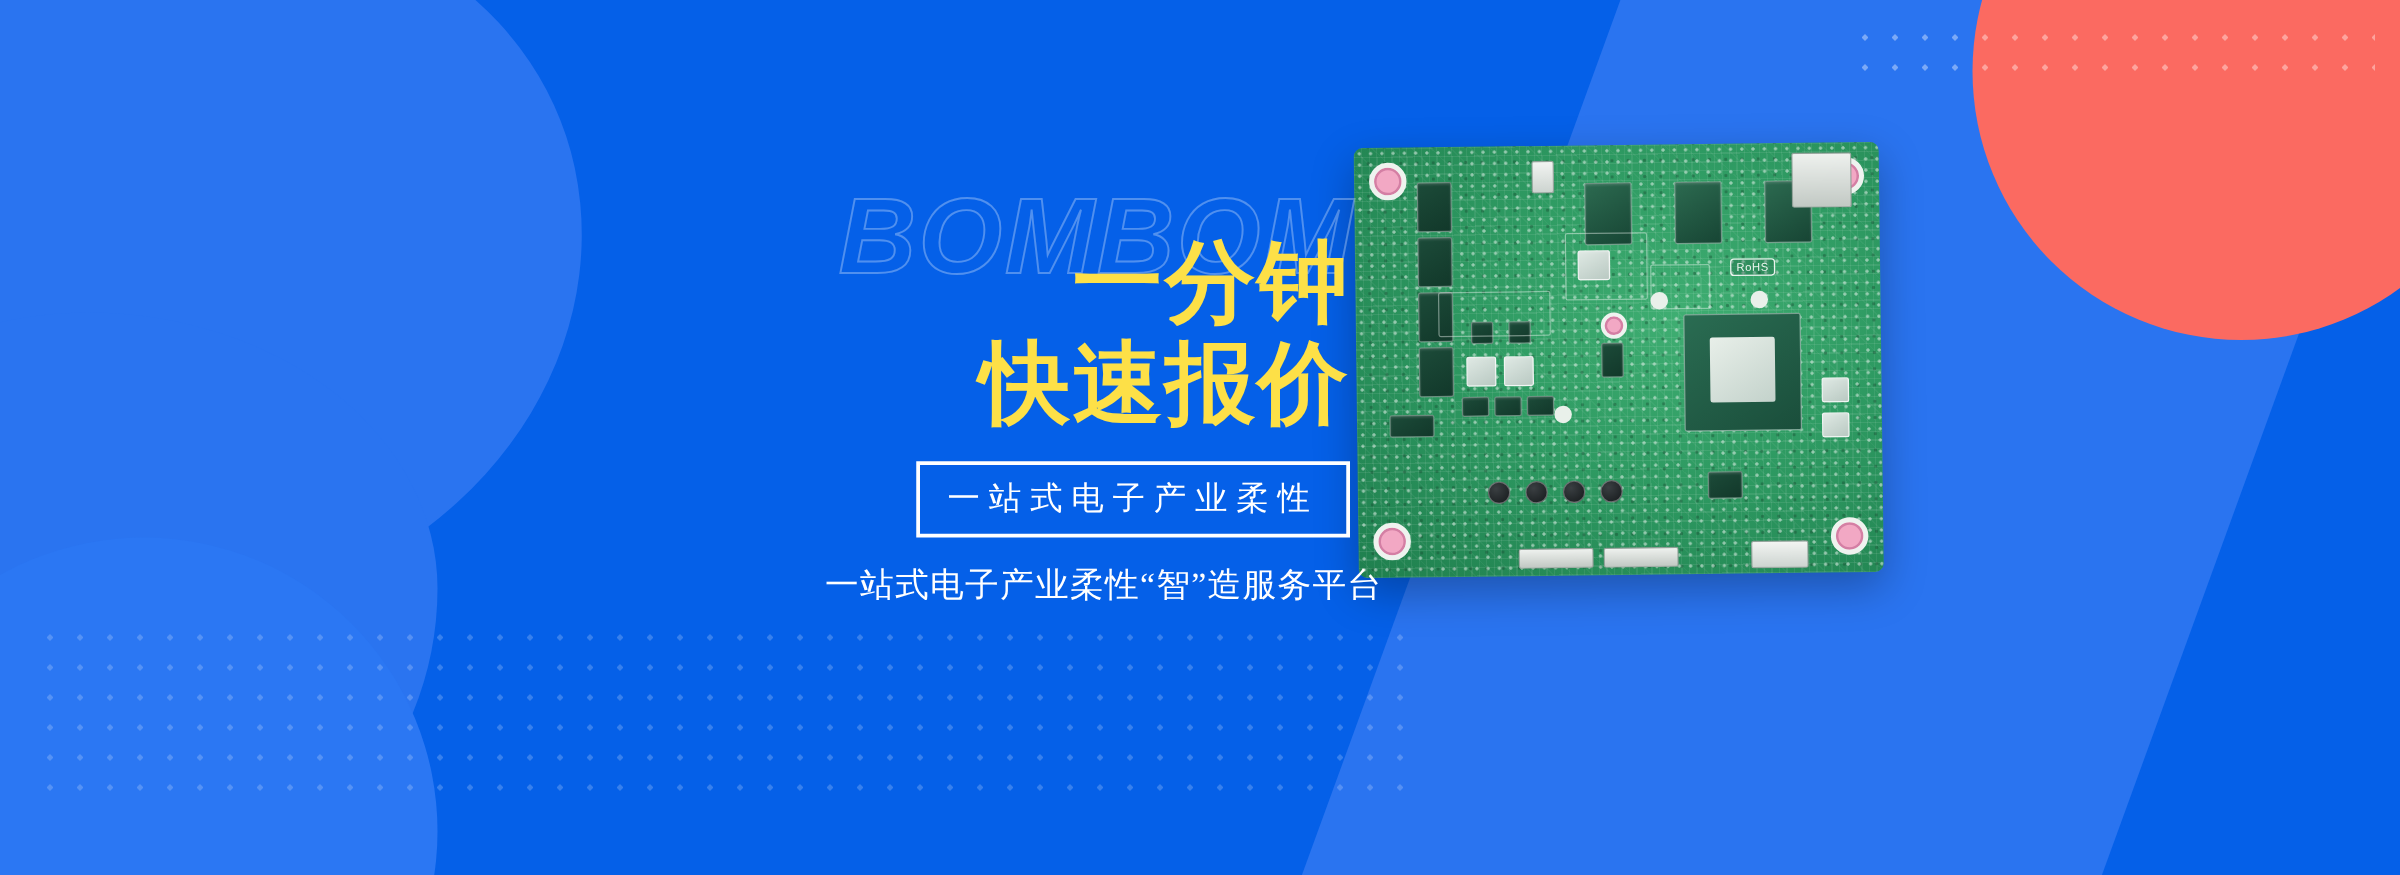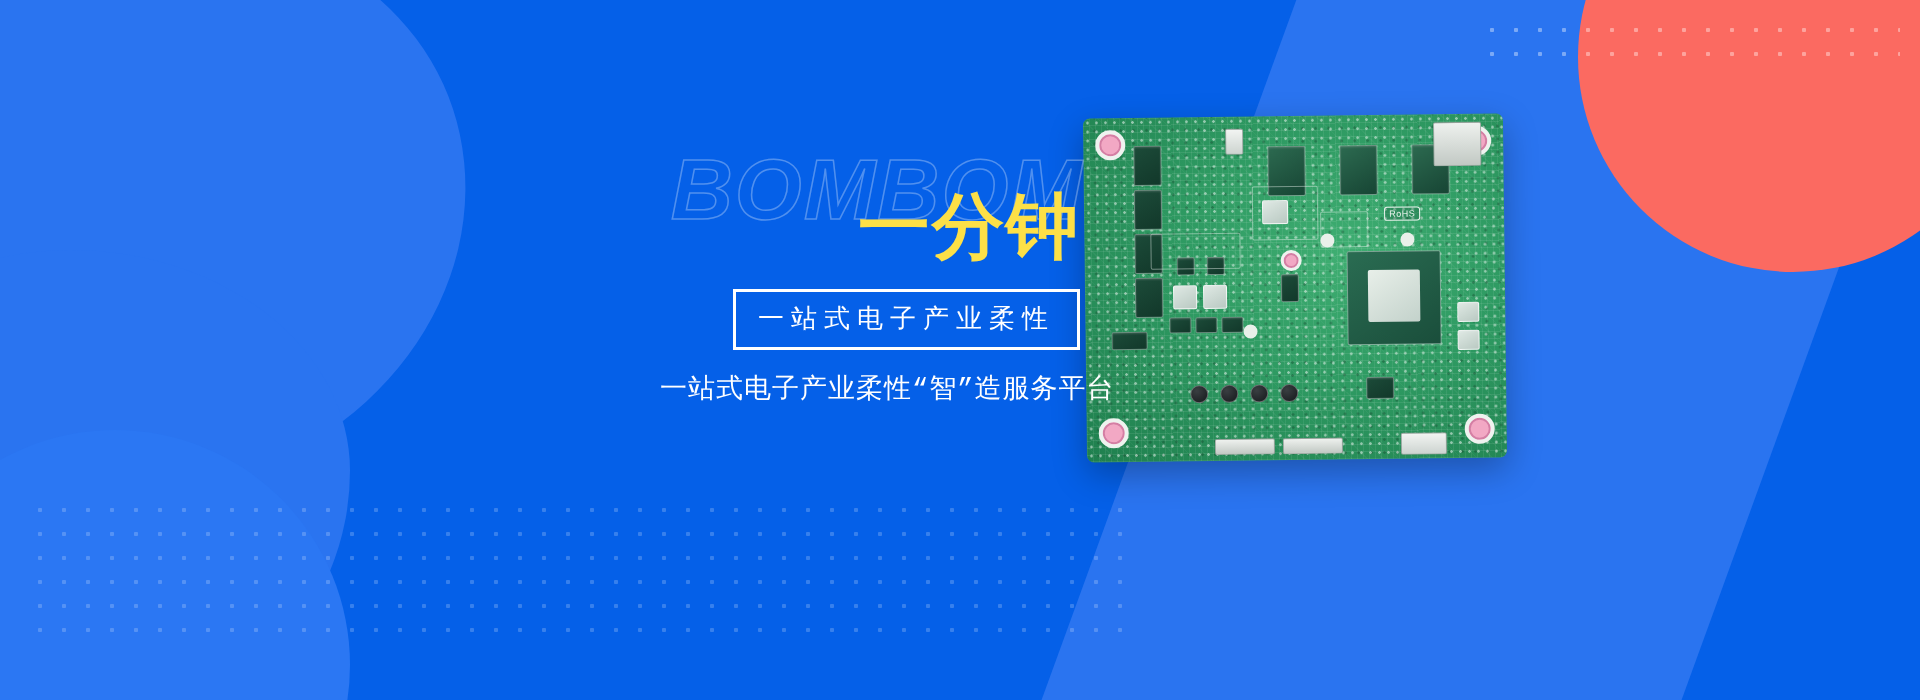--- a/index.html
+++ b/index.html
@@ -138,21 +138,21 @@
     padding:9px 22px 11px 22px;
     color:#ffffff;
     font-size:26px;
     letter-spacing:7px;
     font-weight:500;
     white-space:nowrap;
   }
   .tagline{
     margin-top:20px;
     color:#ffffff;
-    font-family:Liberation Mono, monospace;
+    font-family:Liberation Serif, serif;
     font-size:27px;
     letter-spacing:1px;
     white-space:nowrap;
   }
 
   
   .board-wrap{
     position:absolute;
     left:1085px;
     top:116px;
@@ -270,20 +270,21 @@
     <div class="sweep"></div>
     <div class="coral-circle"></div>
     <div class="dots dots-topright"></div>
     <div class="dots dots-bottomleft"></div>
   </div>
 
   <div class="copy">
     <div class="watermark">BOMBOM</div>
     <div class="headline">
       <span class="line">一分钟</span>
+      <span class="line">快速报价</span>
     </div>
     <div class="cta-box">一站式电子产业柔性</div>
     <div class="tagline">一站式电子产业柔性“智”造服务平台</div>
   </div>
 
   <div class="board-wrap">
     <div class="board">
       <div class="traces"></div>
       <div class="speckle"></div>
 

